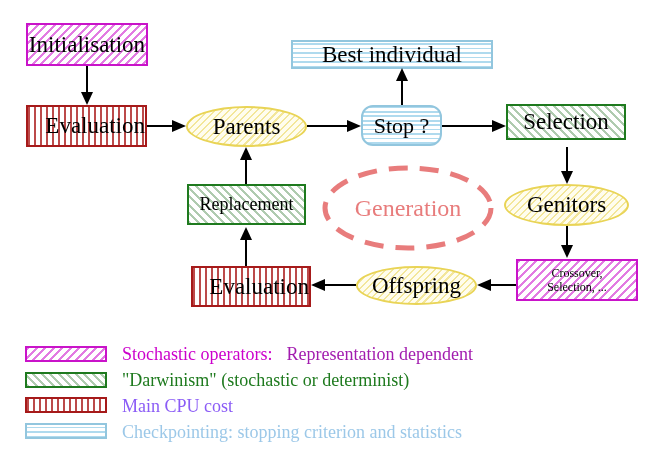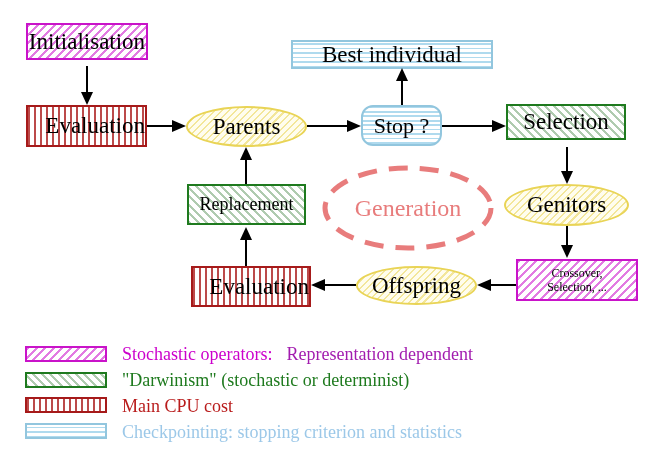--- a/index.html
+++ b/index.html
@@ -29,21 +29,21 @@
   .stripes-cyan {
     border:2px solid #92C6DE;
     background:repeating-linear-gradient(0deg,#AFDAEE 0 1.5px,rgba(0,0,0,0) 1.5px 4.5px) #fff;
   }
   .ellipse-yellow {
     border:2px solid #E9D456; border-radius:50%;
     background:repeating-linear-gradient(135deg,rgba(233,212,86,.55) 0 1.5px,rgba(0,0,0,0) 1.5px 5px) #FFFDEE;
     justify-content:center;
   }
   
-  #n-init        { left:26px;  top:23px;  width:122px; height:37px; font-size:23px; }
+  #n-init        { left:26px;  top:23px;  width:122px; height:43px; font-size:23px; }
   #n-eval-top    { left:26px;  top:105px; width:121px; height:42px; font-size:23px; }
   #n-parents     { left:186px; top:106px; width:121px; height:41px; font-size:23px; }
   #n-best        { left:291px; top:40px;  width:202px; height:29px; font-size:23px; }
   #n-stop        { left:361px; top:105px; width:81px;  height:41px; font-size:22px; border-radius:12px; }
   #n-selection   { left:506px; top:104px; width:120px; height:36px; font-size:23px; }
   #n-genitors    { left:504px; top:184px; width:125px; height:42px; font-size:23px; }
   #n-crossover   { left:516px; top:259px; width:122px; height:42px; font-size:12px; line-height:1.2; flex-direction:column; }
   #n-offspring   { left:356px; top:266px; width:121px; height:39px; font-size:23px; }
   #n-eval-bot    { left:191px; top:266px; width:120px; height:41px; font-size:23px; }
   #n-replacement { left:187px; top:184px; width:119px; height:41px; font-size:18px; }
@@ -61,21 +61,21 @@
   .ah-left  { border-top:6px solid rgba(0,0,0,0); border-bottom:6px solid rgba(0,0,0,0); border-right:14px solid #000; }
   .ah-up    { border-left:6px solid rgba(0,0,0,0); border-right:6px solid rgba(0,0,0,0); border-bottom:13px solid #000; }
   .ah-down  { border-left:6px solid rgba(0,0,0,0); border-right:6px solid rgba(0,0,0,0); border-top:13px solid #000; }
   
   .sw { position:absolute; left:25px; width:82px; height:16px; box-sizing:border-box; }
   #sw1 { top:346px; } #sw2 { top:372px; } #sw3 { top:397px; } #sw4 { top:423px; }
   .ltext { position:absolute; left:122px; font-size:18px; white-space:nowrap; }
   #lt1 { top:344px; color:#CC00CC; }
   #lt1 .gold { color:#a21caf; margin-left:14px; }
   #lt2 { top:370px; color:#1E7A1E; }
-  #lt3 { top:396px; color:#b91c1c; }
+  #lt3 { top:396px; color:#8b5cf6; }
   #lt4 { top:422px; color:#9CC8E8; }
 </style>
 </head>
 <body>
 
 <div id="canvas">
 
   <div class="node hatch-magenta" id="n-init">
     <span>Initialisation</span>
   </div>

